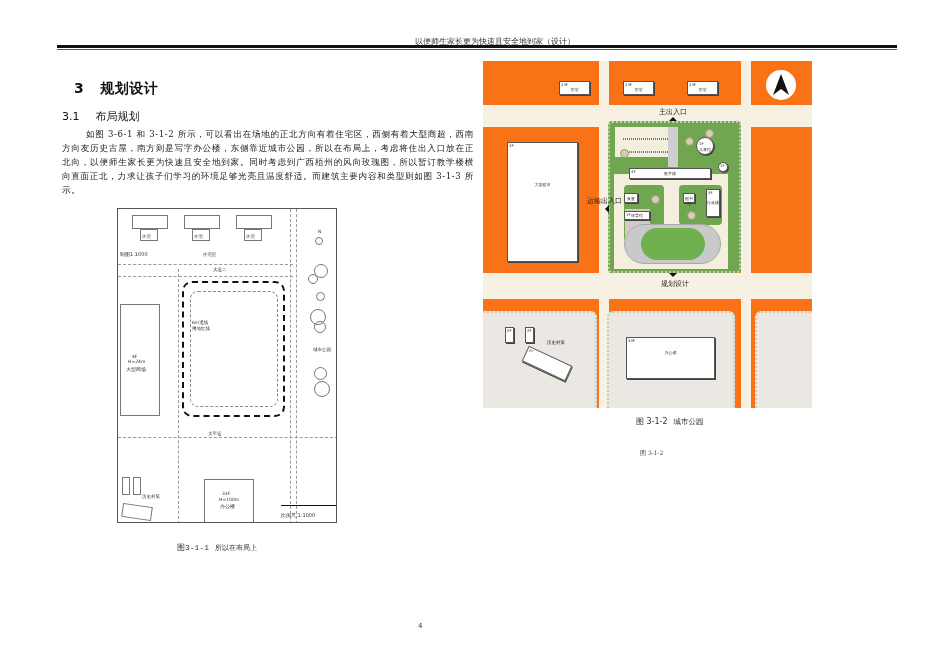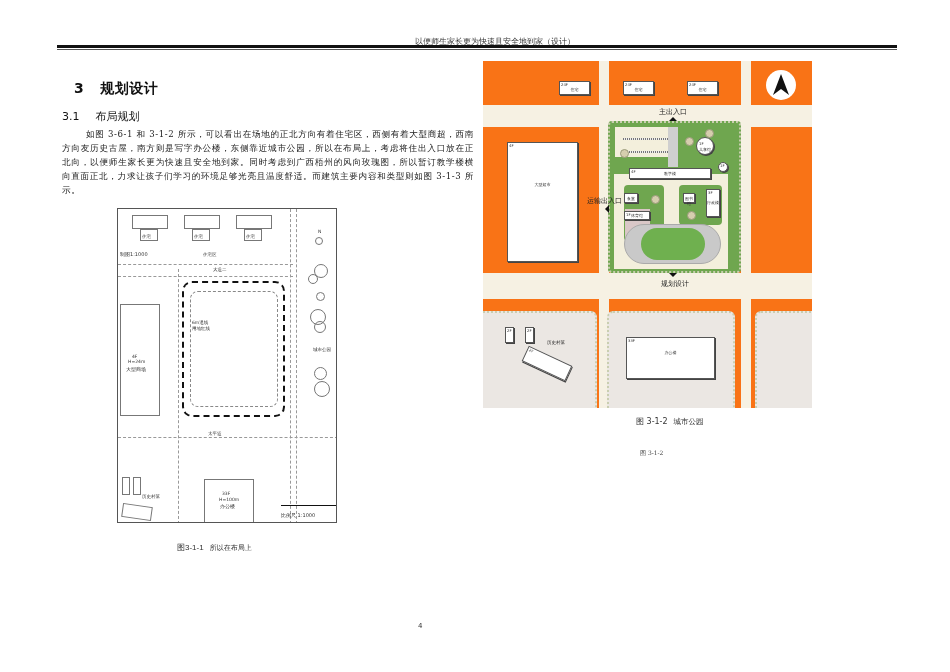--- a/index.html
+++ b/index.html
@@ -23,21 +23,21 @@
 
   
   .fig1 { position: absolute; left: 117px; top: 208px; width: 220px; height: 315px; border: 1px solid #555; background: #fff; overflow: hidden; }
   .fig1 .lbl { position: absolute; font-size: 4.5px; color: #333; font-family: "DejaVu Sans", sans-serif; white-space: nowrap; }
   .fig1 .blk { position: absolute; border: 0.8px solid #777; }
   .fig1 .road-v { position: absolute; border-left: 0.8px dashed #999; }
   .fig1 .road-h { position: absolute; border-top: 0.8px dashed #999; }
   .fig1 .circle { position: absolute; border: 0.8px solid #777; border-radius: 50%; }
 
   .cap1 { position: absolute; left: 177px; top: 542px; font-size: 7px; color: #333; }
-  .cap1 b { font-family: Liberation Sans, sans-serif; font-size: 8px; font-weight: normal; margin-right: 6px; }
+  .cap1 b { font-family: Liberation Mono, monospace; font-size: 8px; font-weight: normal; margin-right: 6px; }
 
   
   .fig2 { position: absolute; left: 483px; top: 61px; width: 329px; height: 347px; background: #f97316; overflow: hidden; }
   .fig2 .road { position: absolute; background: #f6f1e3; }
   .fig2 .block { position: absolute; background: #ebe7e3; border-radius: 6px; border: 2px dotted #c9ceb0; }
   .fig2 .bldg { position: absolute; background: #fff; border: 1px solid #555; box-shadow: 1px 1px 0 #444; font-size: 4px; font-family: "DejaVu Sans", sans-serif; color: #333; }
   .fig2 .bldg .fl { position: absolute; left: 1px; top: 0; font-size: 3.8px; }
   .fig2 .bldg .nm { position: absolute; left: 0; right: 0; top: 40%; text-align: center; }
   .fig2 .site { position: absolute; left: 125px; top: 60px; width: 133px; height: 152px; background: #6fa64f; border: 2px dotted #c9ceb0; border-radius: 4px; }
   .fig2 .plaza { position: absolute; background: #f3efdc; }

